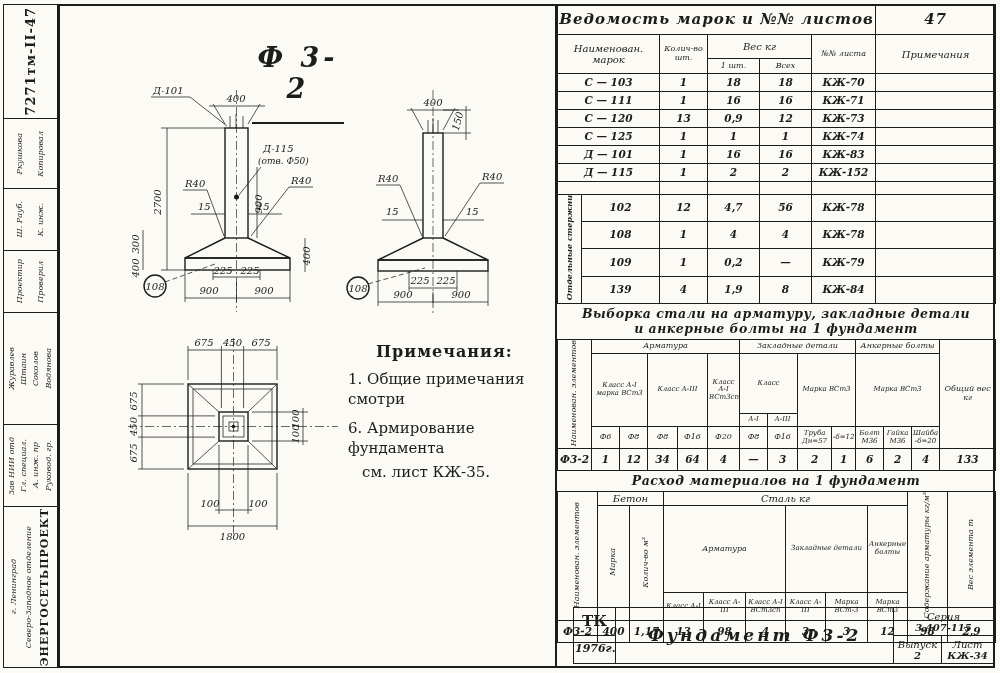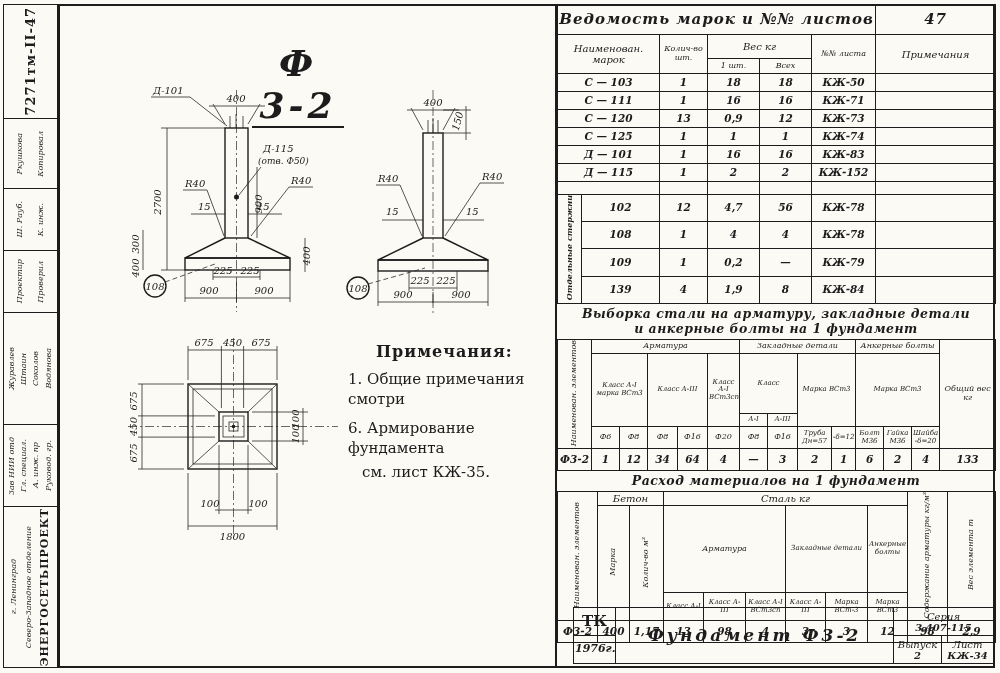--- a/index.html
+++ b/index.html
@@ -27,22 +27,22 @@
   .sbox:first-child { border-top: 1px solid #1c1c1c; }
   .vtext { writing-mode: vertical-rl; transform: rotate(180deg);
     font-style: italic; font-size: 8px; line-height: 1.05; white-space: nowrap; }
   .vnum { font-size: 13px; font-weight: bold; font-style: normal; letter-spacing: 1px; }
   .vorg { font-weight: bold; font-style: normal; font-size: 11px; letter-spacing: 1px; }
 
   
   .drawing { position: absolute; left: 60px; top: 6px; width: 493px; bottom: 7px; }
   .dtitle {
     position: absolute; left: 192px; top: 36px; width: 92px; text-align: center;
-    font-size: 36px; font-weight: bold; font-style: italic; letter-spacing: 4px;
-    border-bottom: 2px solid #1c1c1c; padding-bottom: 0;
+    font-size: 27px; font-weight: bold; font-style: italic; letter-spacing: 4px;
+    border-bottom: 2px solid #1c1c1c; padding-bottom: 18px;
   }
   svg { position: absolute; overflow: visible; }
   svg text { font-family: "DejaVu Serif", serif; font-style: italic; font-size: 10px; fill: #1c1c1c; }
   .ln { stroke: #1c1c1c; stroke-width: 1.4; fill: none; }
   .thin { stroke: #2a2a2a; stroke-width: 0.8; fill: none; }
   .cl { stroke: #2a2a2a; stroke-width: 0.7; fill: none; stroke-dasharray: 9 3 2 3; }
   .notes { position: absolute; left: 288px; top: 336px; width: 205px; }
   .notes-title { font-size: 16px; font-weight: bold; margin-bottom: 8px; margin-left: 28px; letter-spacing: 1px; }
   .notes p { font-size: 15px; margin-bottom: 4px; line-height: 1.35; }
 
@@ -322,21 +322,21 @@
       </tr>
       <tr style="height:15px">
         <th class="small">1 шт.</th>
         <th class="small">Всех</th>
       </tr>
       <tr class="dataRow" style="height:18px">
         <td colspan="2">С — 103</td>
         <td>1</td>
         <td>18</td>
         <td>18</td>
-        <td>КЖ-50</td>
+        <td>КЖ-70</td>
         <td></td>
       </tr>
       <tr class="dataRow" style="height:18px">
         <td colspan="2">С — 111</td>
         <td>1</td>
         <td>16</td>
         <td>16</td>
         <td>КЖ-71</td>
         <td></td>
       </tr>

